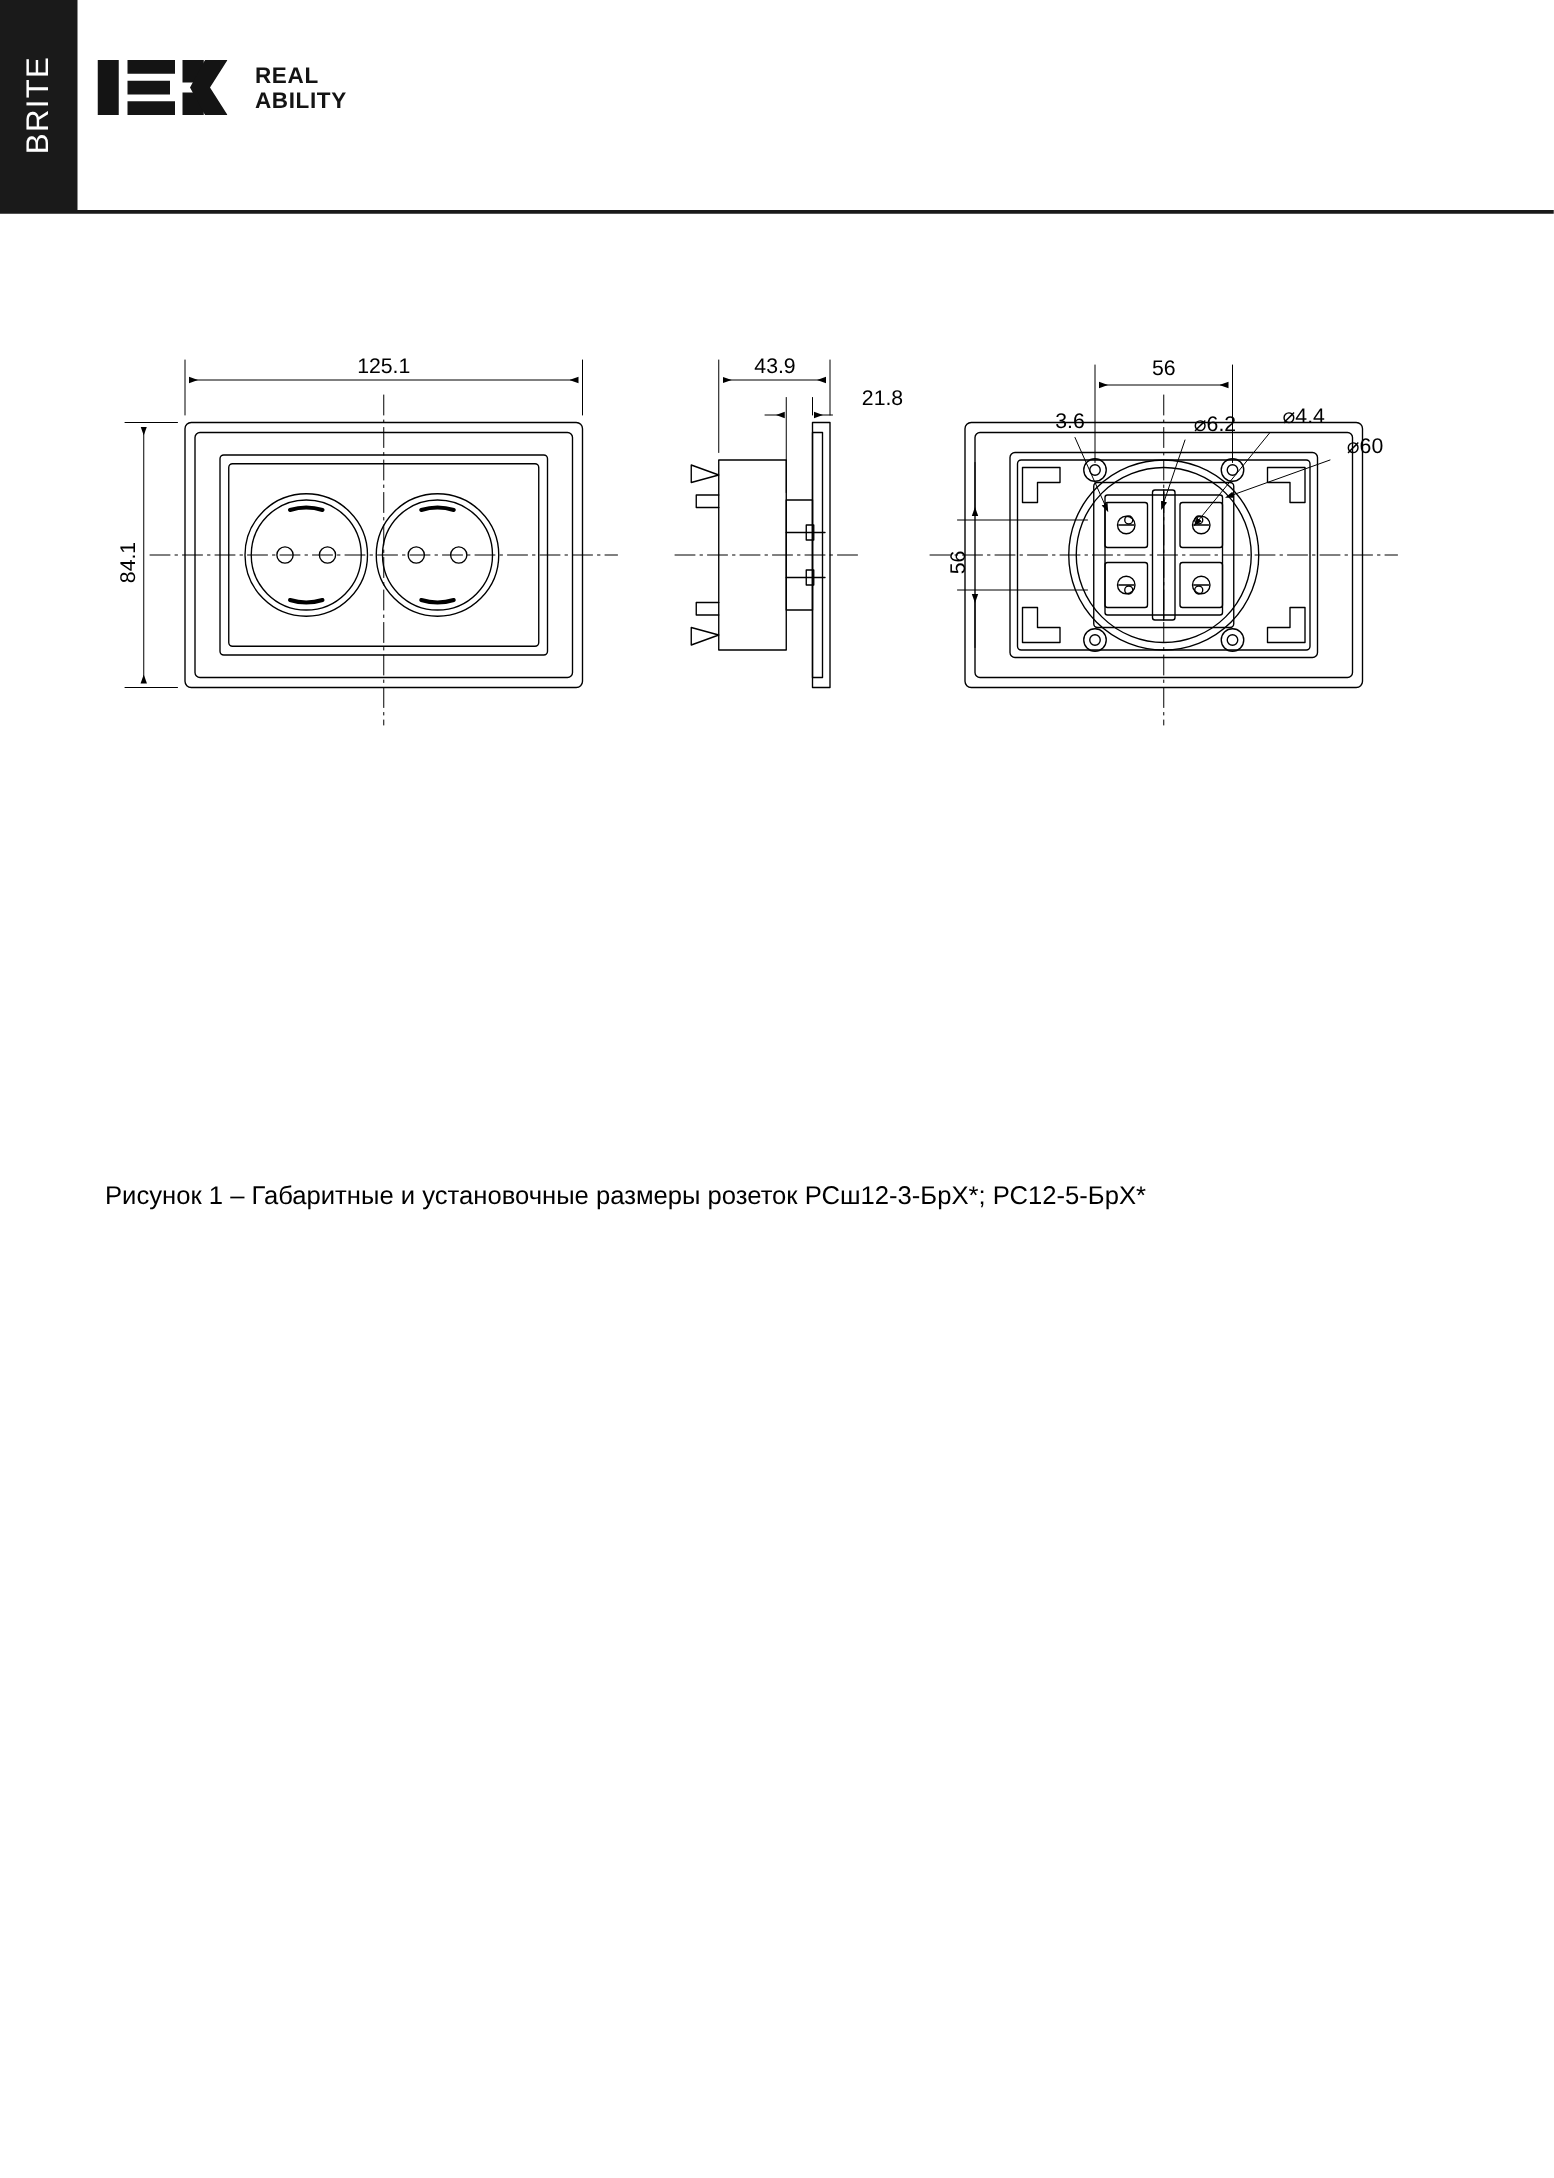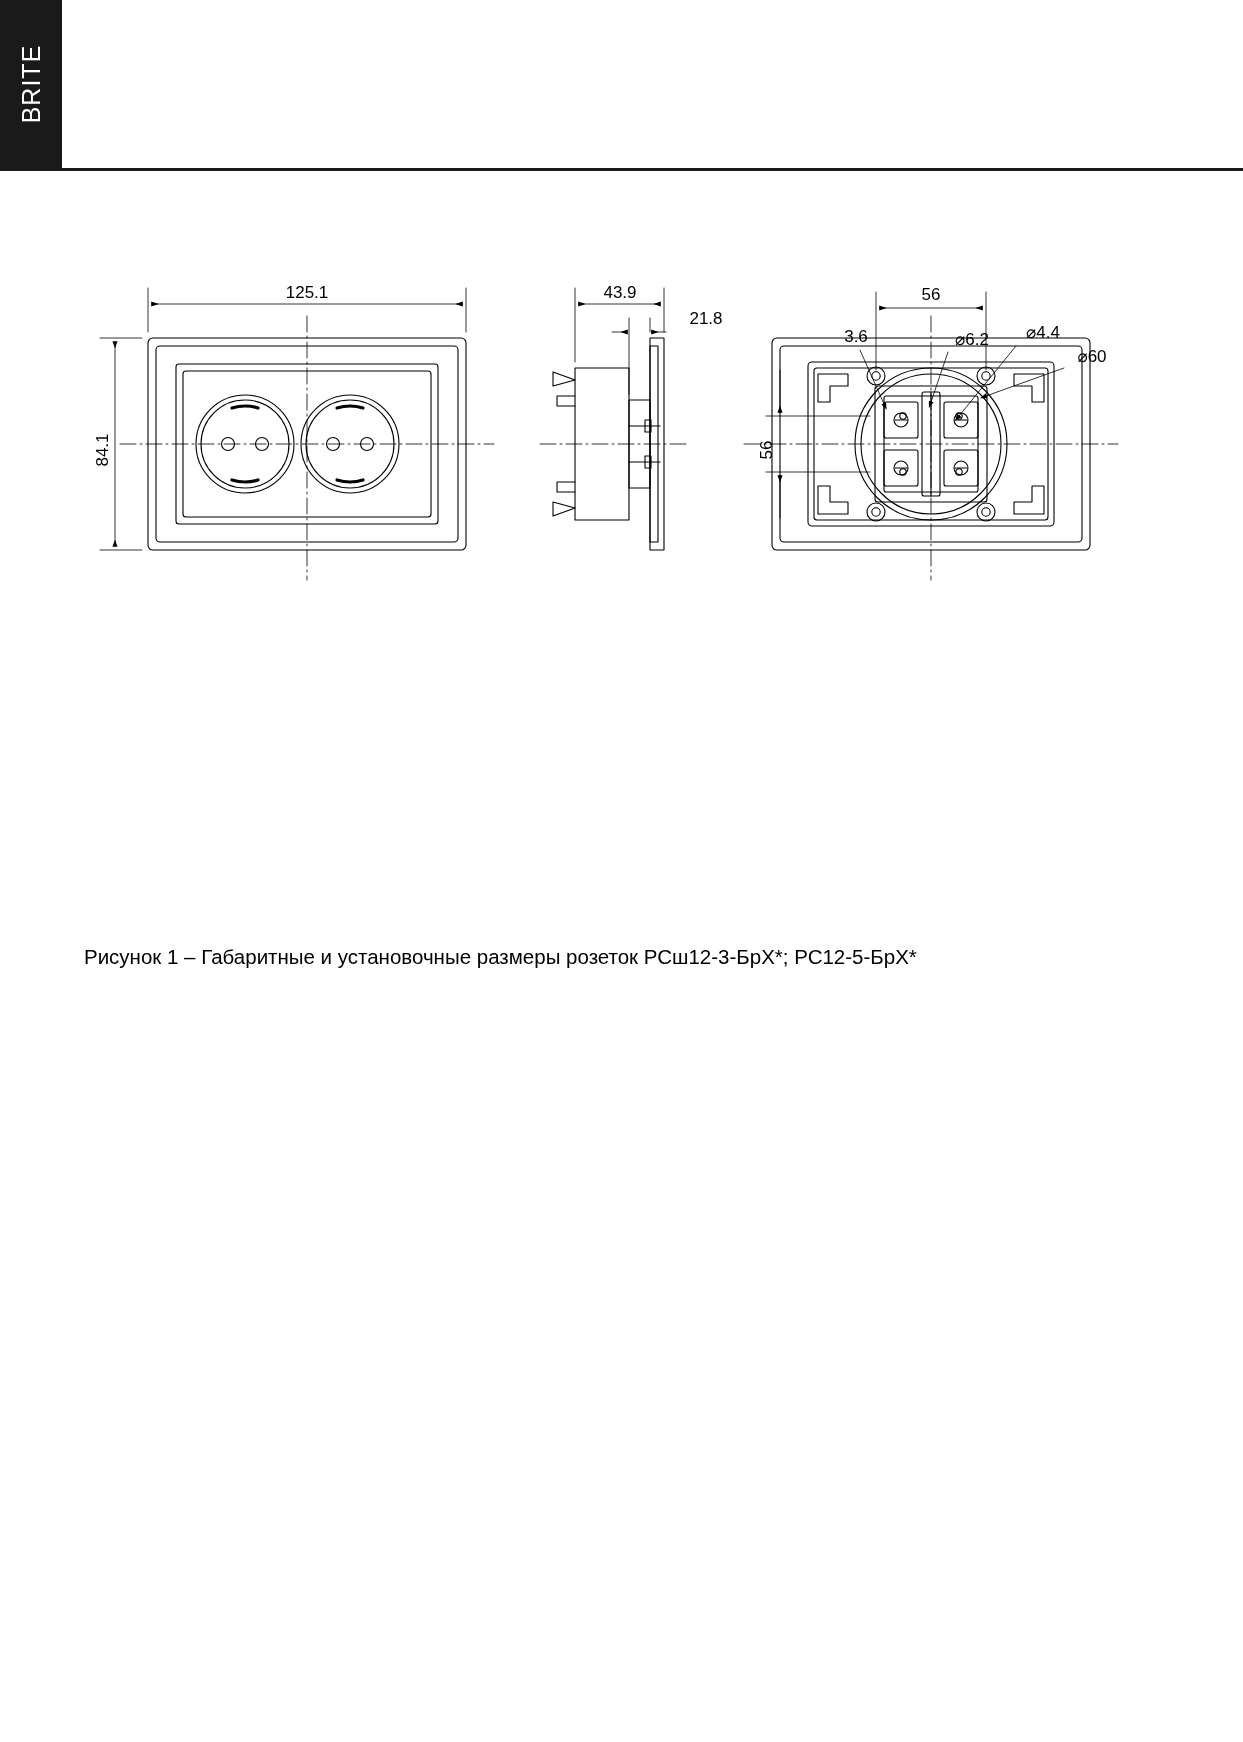--- a/index.html
+++ b/index.html
@@ -97,20 +97,40 @@
 </head>
 <body>
 
 <div class="page">
 
   <div class="brand-tab">
     <div class="brand-tab-label">BRITE</div>
   </div>
   <div class="header-rule"></div>
 
+  <div class="logo-wrap">
+    <div class="logo-mark">
+      <svg width="104" height="56" viewBox="0 0 104 56" xmlns="http://www.w3.org/2000/svg">
+
+        <polygon points="0,6 17,6 17,50 0,50" fill="#141414"></polygon>
+
+        <polygon points="24,6 62,6 62,17 24,17" fill="#141414"></polygon>
+        <polygon points="24,22.5 58,22.5 58,33.5 24,33.5" fill="#141414"></polygon>
+        <polygon points="24,39 62,39 62,50 24,50" fill="#141414"></polygon>
+
+        <polygon points="68,6 85,6 85,24 68,24" fill="#141414"></polygon>
+        <polygon points="68,32 85,32 85,50 68,50" fill="#141414"></polygon>
+        <polygon points="86,6 104,6 90,28 104,50 86,50 74,28" fill="#141414"></polygon>
+      </svg>
+    </div>
+    <div class="logo-tag">
+      <div>REAL</div>
+      <div>ABILITY</div>
+    </div>
+  </div>
 
   <div class="drawing">
     <svg width="1243" height="360" viewBox="0 0 1243 360" xmlns="http://www.w3.org/2000/svg" style="display:block">
       <defs>
         <marker id="arrIn" markerWidth="9" markerHeight="8" refX="8" refY="4" orient="auto">
           <path d="M0,4 L9,0.8 L9,7.2 Z" fill="#000"></path>
         </marker>
         <marker id="arrOut" markerWidth="9" markerHeight="8" refX="1" refY="4" orient="auto">
           <path d="M9,4 L0,0.8 L0,7.2 Z" fill="#000"></path>
         </marker>

